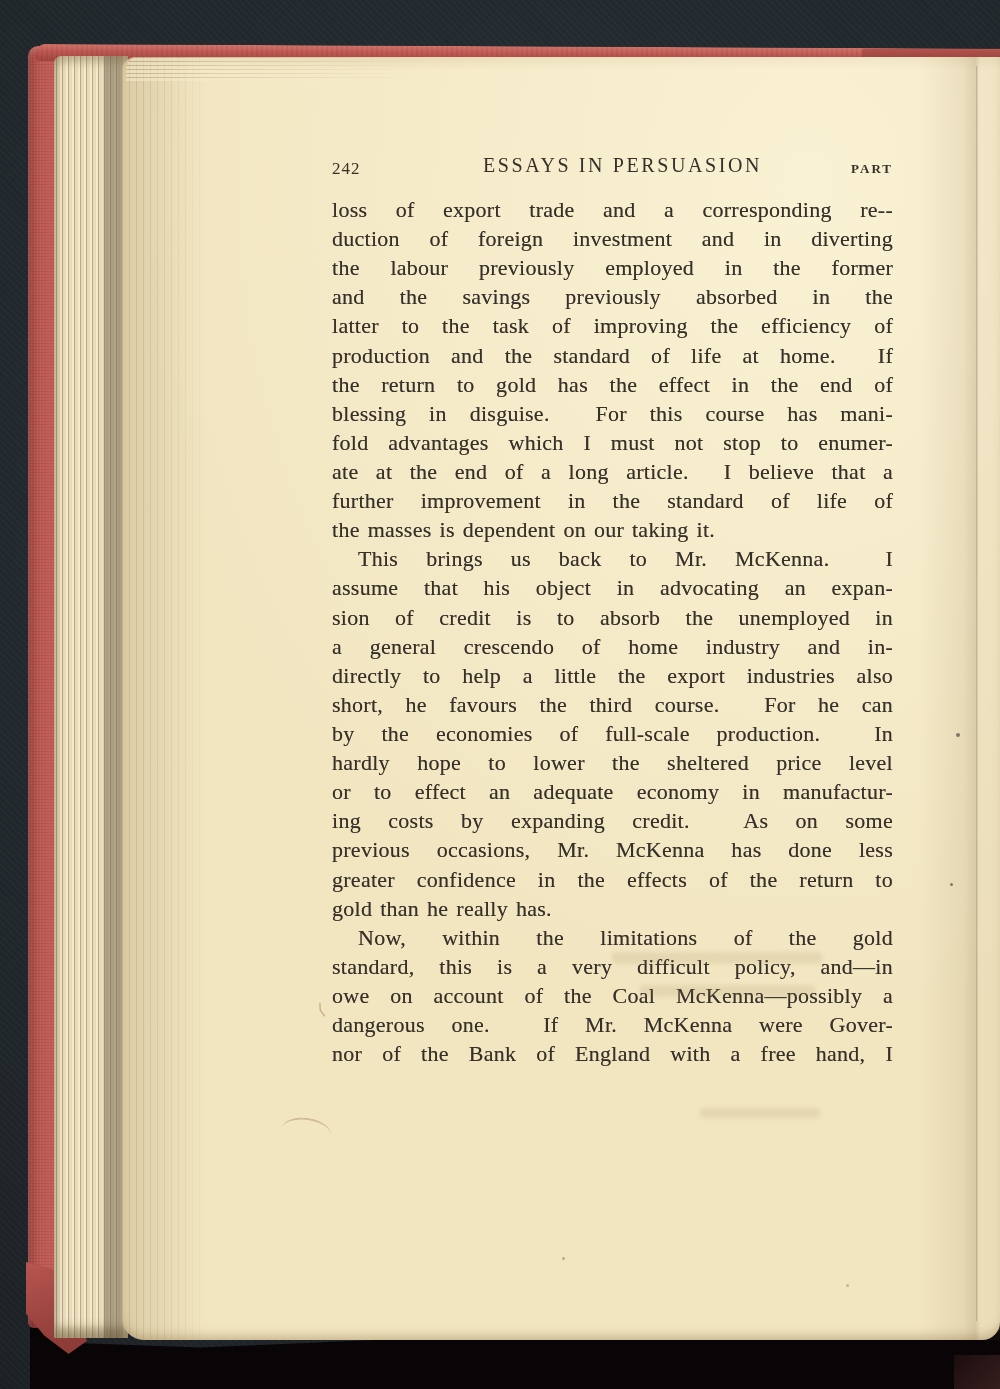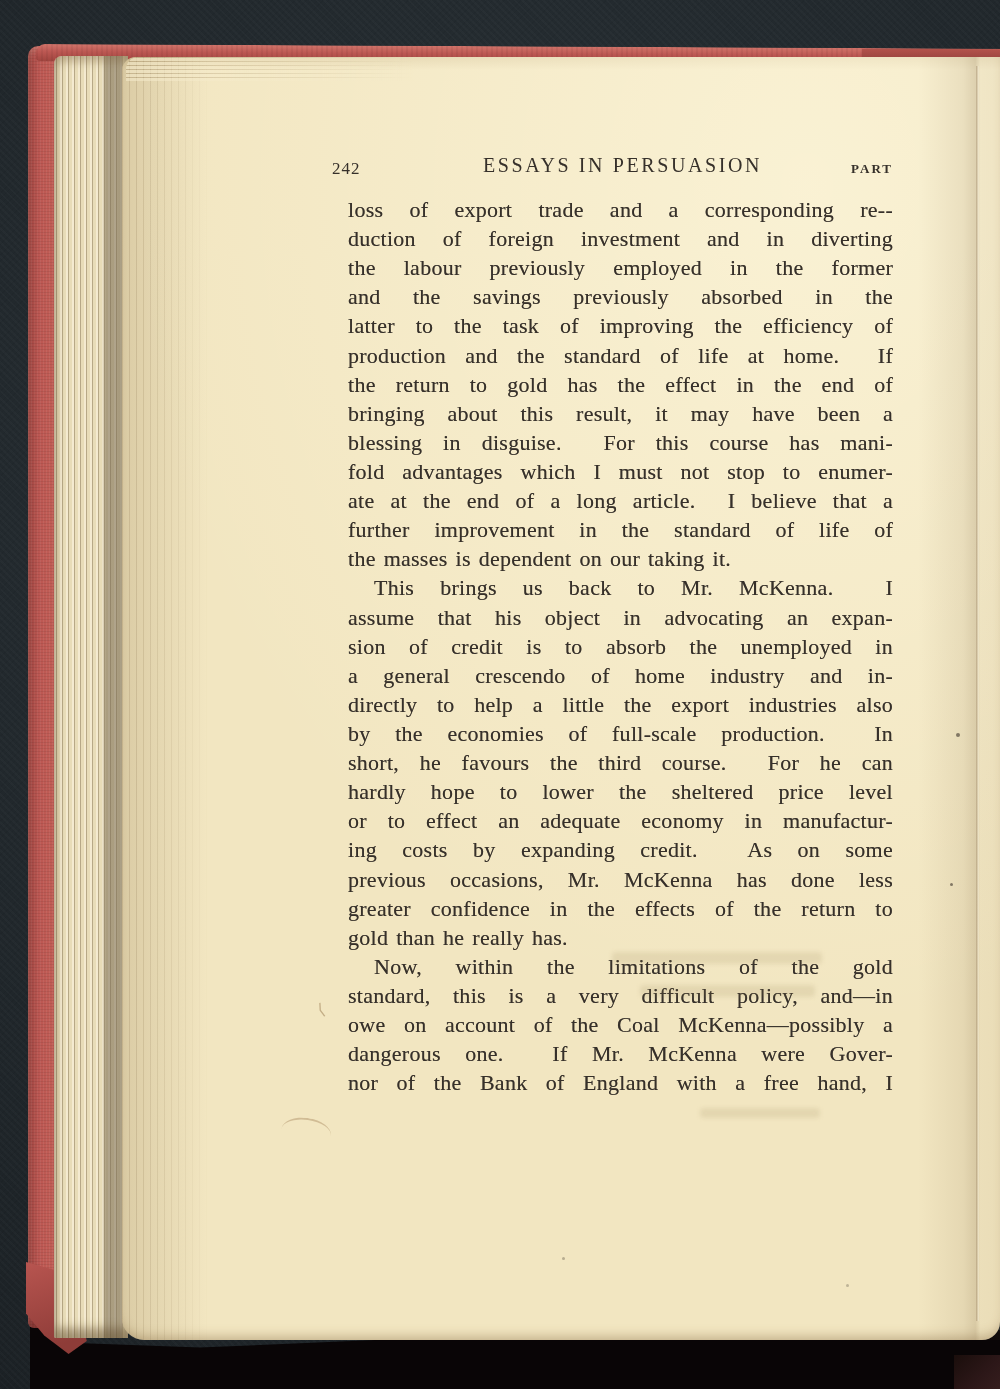--- a/index.html
+++ b/index.html
@@ -120,21 +120,20 @@
     text-shadow:0 0 .5px rgba(54,48,40,.55);
   }
   .line{
     height:29.12px;
     text-align:justify;
     -moz-text-align-last:justify;
     text-align-last:justify;
     word-spacing:.10em;
     letter-spacing:.012em;
     white-space:normal;
-    margin-left:16px;
   }
   .line.no-just{text-align-last:left;-moz-text-align-last:left;}
   .line.indent{text-indent:26px;}
 
   
   .showthrough{background:rgba(150,128,82,.15);filter:blur(2px);border-radius:4px;}
   .st1{left:612px;top:952px;width:210px;height:12px;}
   .st2{left:640px;top:985px;width:175px;height:12px;}
   .st3{left:700px;top:1108px;width:120px;height:10px;}
   .pencil-mark{color:rgba(150,118,75,.5);font-size:16px;}
@@ -173,33 +172,32 @@
 </div>
 
 <div class="abs text-block" data-name="text-block">
     <div class="line" data-name="text-line">loss of export trade and a corresponding re--</div>
     <div class="line" data-name="text-line">duction of foreign investment and in diverting</div>
     <div class="line" data-name="text-line">the labour previously employed in the former</div>
     <div class="line" data-name="text-line">and the savings previously absorbed in the</div>
     <div class="line" data-name="text-line">latter to the task of improving the efficiency of</div>
     <div class="line" data-name="text-line">production and the standard of life at home.&nbsp; If</div>
     <div class="line" data-name="text-line">the return to gold has the effect in the end of</div>
-    <div class="line" data-name="text-line">bringing about this result, it may have been a</div>
     <div class="line" data-name="text-line">blessing in disguise.&nbsp; For this course has mani-</div>
     <div class="line" data-name="text-line">fold advantages which I must not stop to enumer-</div>
     <div class="line" data-name="text-line">ate at the end of a long article.&nbsp; I believe that a</div>
     <div class="line" data-name="text-line">further improvement in the standard of life of</div>
     <div class="line no-just" data-name="text-line">the masses is dependent on our taking it.</div>
     <div class="line indent" data-name="text-line">This brings us back to Mr. McKenna.&nbsp; I</div>
     <div class="line" data-name="text-line">assume that his object in advocating an expan-</div>
     <div class="line" data-name="text-line">sion of credit is to absorb the unemployed in</div>
     <div class="line" data-name="text-line">a general crescendo of home industry and in-</div>
     <div class="line" data-name="text-line">directly to help a little the export industries also</div>
+    <div class="line" data-name="text-line">short, he favours the third course.&nbsp; For he can</div>
     <div class="line" data-name="text-line">by the economies of full-scale production.&nbsp; In</div>
-    <div class="line" data-name="text-line">short, he favours the third course.&nbsp; For he can</div>
     <div class="line" data-name="text-line">hardly hope to lower the sheltered price level</div>
     <div class="line" data-name="text-line">or to effect an adequate economy in manufactur-</div>
     <div class="line" data-name="text-line">ing costs by expanding credit.&nbsp; As on some</div>
     <div class="line" data-name="text-line">previous occasions, Mr. McKenna has done less</div>
     <div class="line" data-name="text-line">greater confidence in the effects of the return to</div>
     <div class="line no-just" data-name="text-line">gold than he really has.</div>
     <div class="line indent" data-name="text-line">Now, within the limitations of the gold</div>
     <div class="line" data-name="text-line">standard, this is a very difficult policy, and—in</div>
     <div class="line" data-name="text-line">owe on account of the Coal McKenna—possibly a</div>
     <div class="line" data-name="text-line">dangerous one.&nbsp; If Mr. McKenna were Gover-</div>

